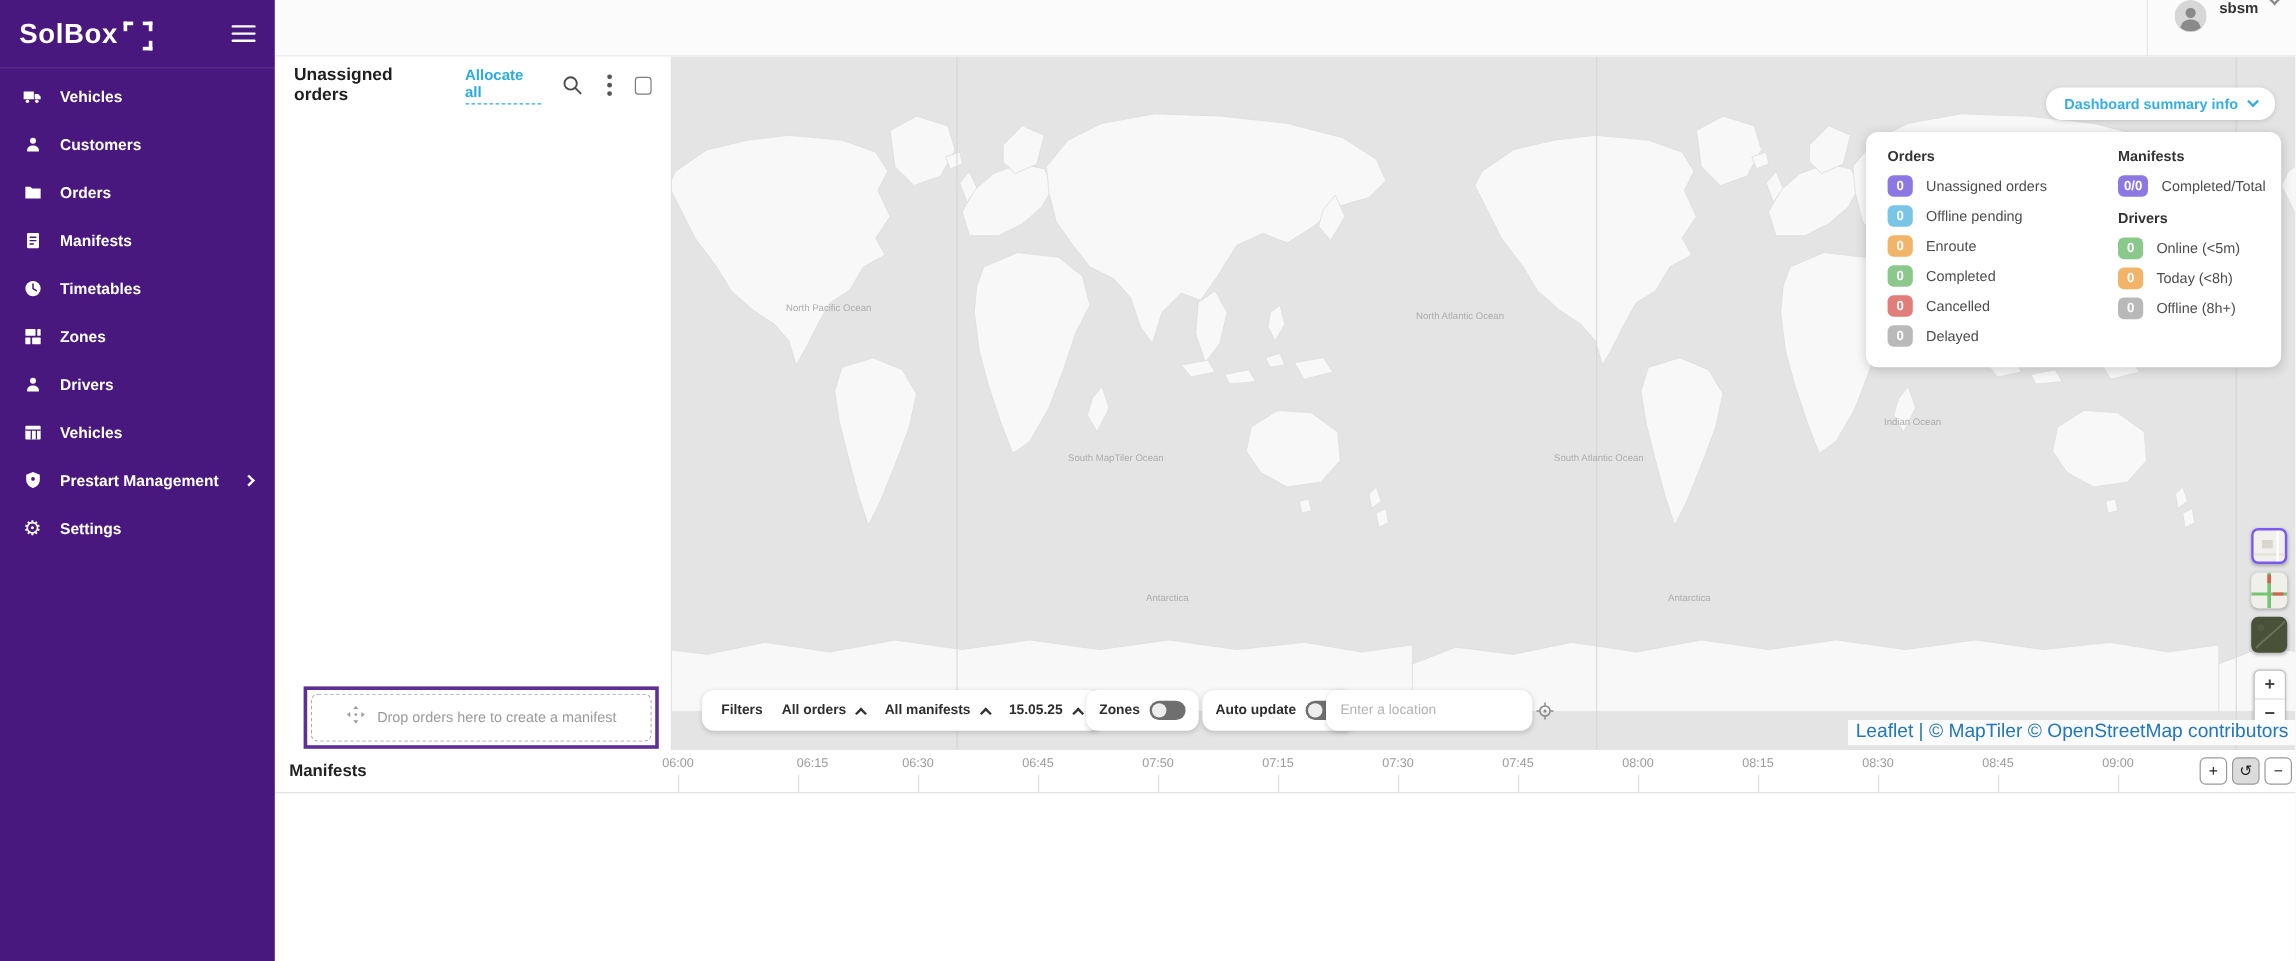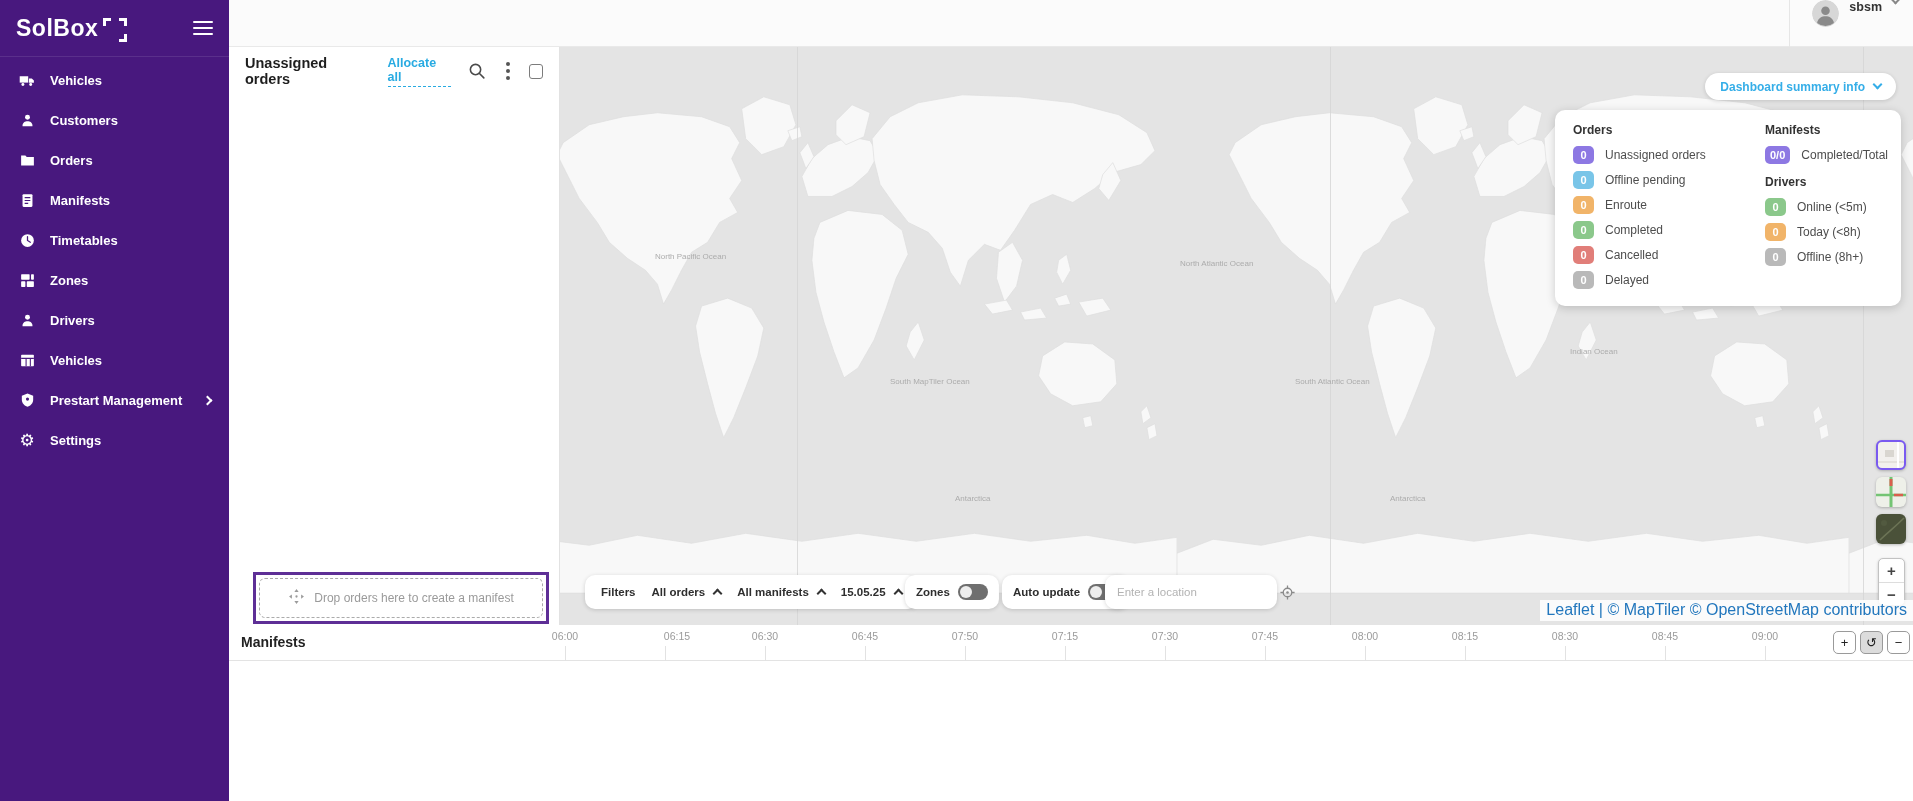--- a/index.html
+++ b/index.html
@@ -67,21 +67,21 @@
   .sec-h.mt { margin-top:11px; }
   .sum-item { display:flex; align-items:center; gap:11px; margin-bottom:7px; }
   .badge { min-width:21px; height:18px; border-radius:5px; color:#fff; font-size:11px; font-weight:700; display:flex; align-items:center; justify-content:center; padding:0 5px; flex:none; }
   .sum-label { font-size:12px; color:#4d4d4d; }
   .bg-purple{background:#8d78e3} .bg-blue{background:#79c5e8} .bg-orange{background:#f1b469}
   .bg-green{background:#8bc88b} .bg-red{background:#e17e79} .bg-gray{background:#b9b9b9}
 
   .pill { position:absolute; top:528px; height:34px; background:#fff; border-radius:10px; box-shadow:0 1px 4px rgba(0,0,0,.16); display:flex; align-items:center; z-index:4; }
   .pill, .pill * { font-size:11.5px; color:#2e2e2e; }
   .p-label { font-weight:700; }
-  .f-seg { display:flex; align-items:flex-start; gap:9px; cursor:pointer; }
+  .f-seg { display:flex; align-items:flex-end; gap:9px; cursor:pointer; }
   .f-chev { color:#333; }
   .toggle { width:30px; height:16px; border-radius:8px; background:#6f6f6f; position:relative; flex:none; cursor:pointer; }
   .toggle::after { content:""; position:absolute; left:2px; top:2px; width:12px; height:12px; border-radius:50%; background:#ededed; }
   .loc-input { border:none; outline:none; flex:1; font-size:11.5px; color:#444; background:transparent; }
   .loc-input::placeholder { color:#b3b3b3; }
 
   .layer-thumbs { position:absolute; right:7px; top:393px; z-index:4; }
   .thumb { width:30px; height:30px; border-radius:6px; margin-bottom:7px; box-shadow:0 1px 3px rgba(0,0,0,.25); overflow:hidden; position:relative; cursor:pointer; }
   .thumb.sel { border:2px solid #7a5af0; }
   .thumb-streets { background:#f2f0ed; }

